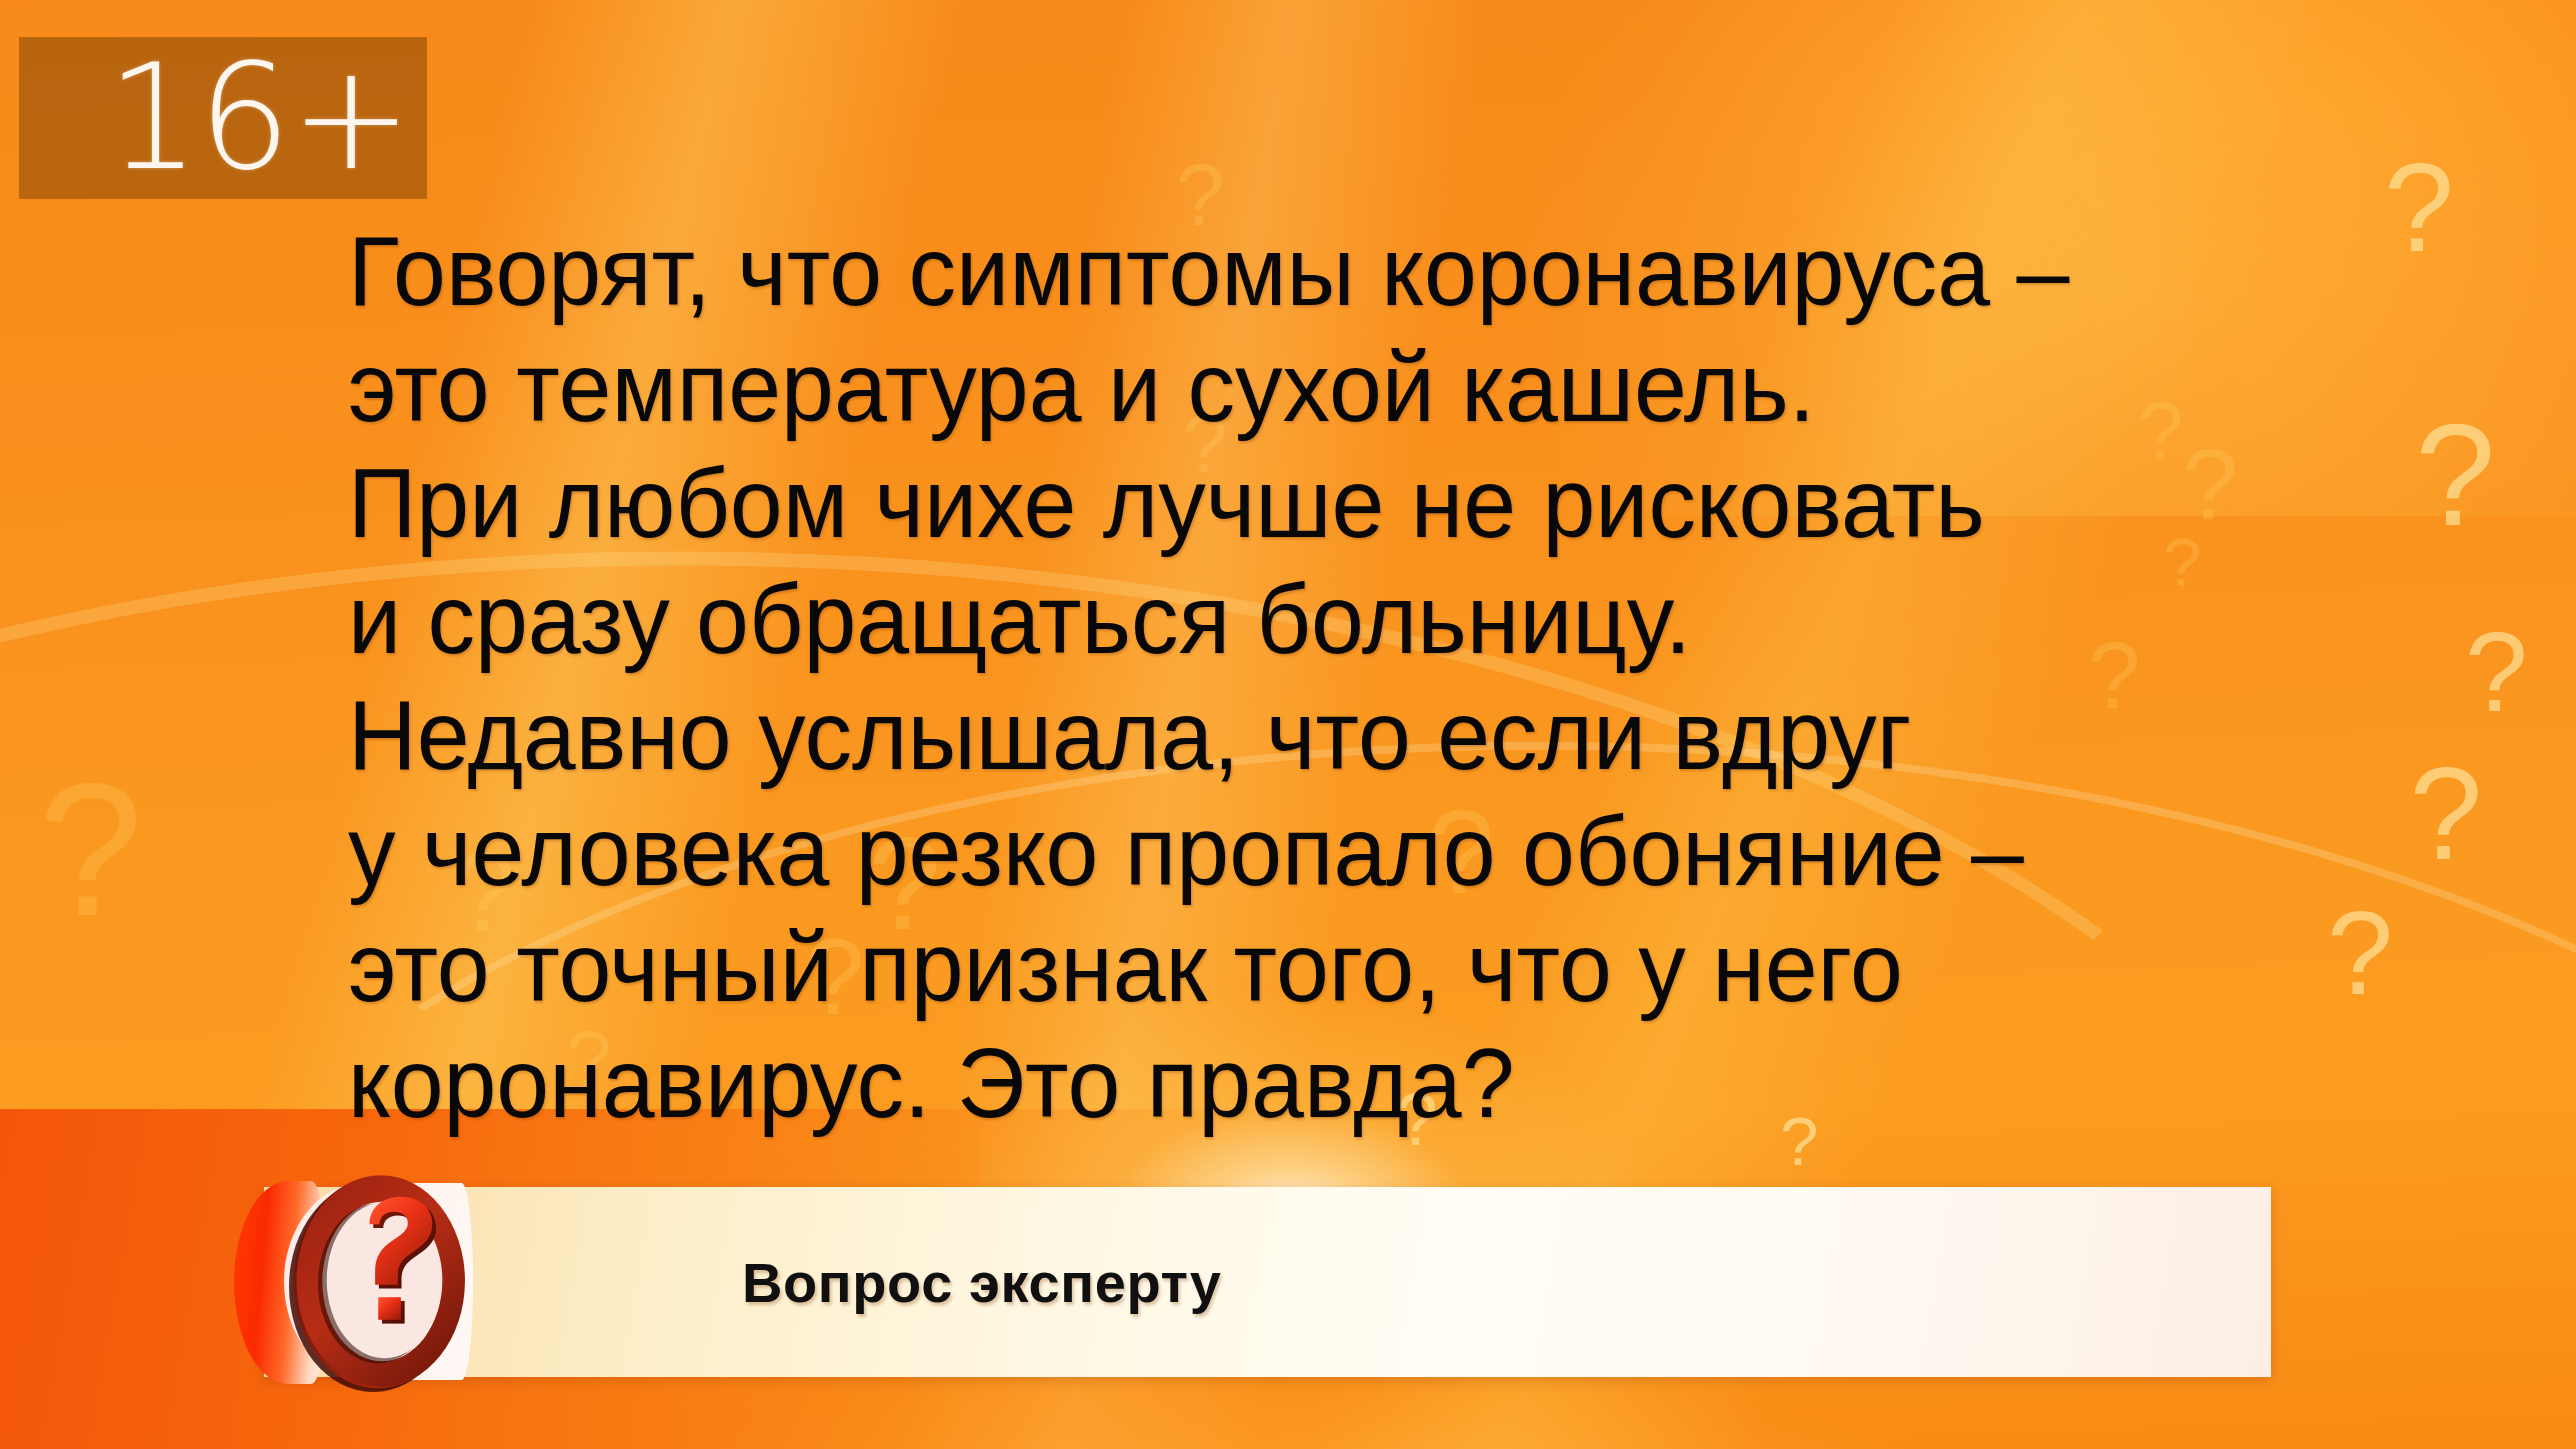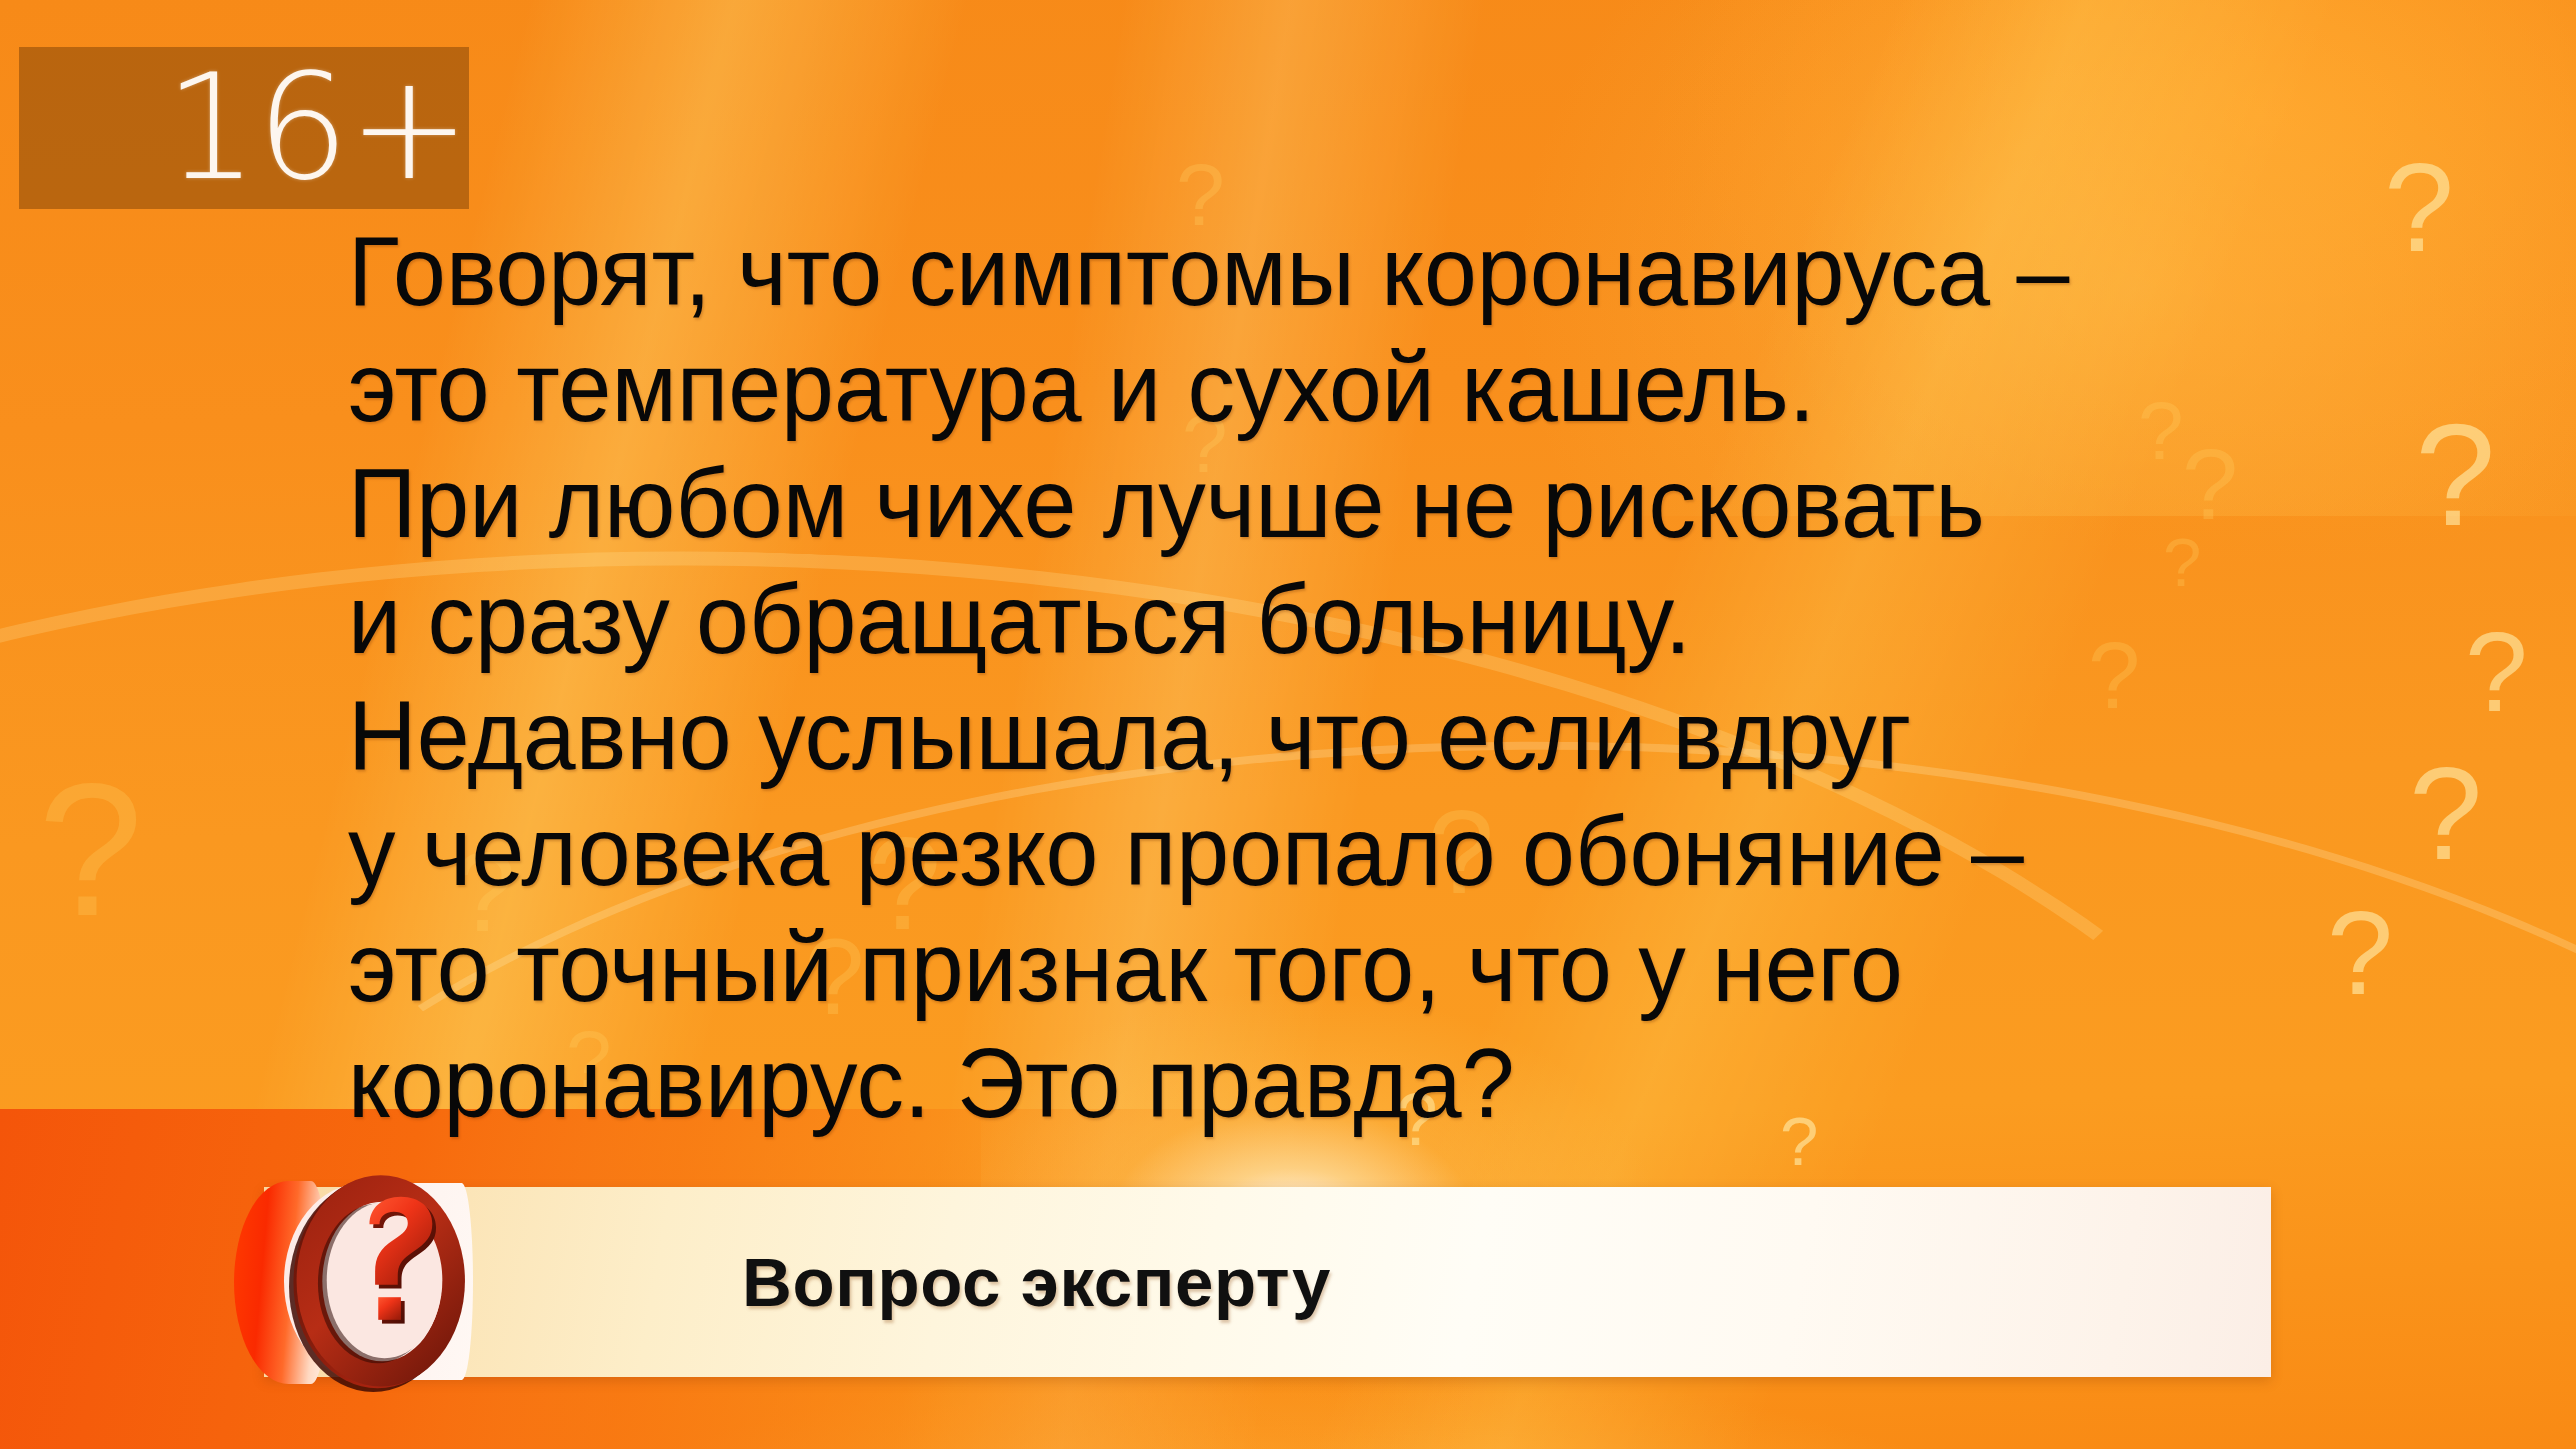--- a/index.html
+++ b/index.html
@@ -61,24 +61,24 @@
     color:rgba(255,212,110,.45);
     line-height:1;
     user-select:none;
     pointer-events:none;
   }
   .qm.soft{color:rgba(255,205,95,.30);}
   .qm.bright{color:rgba(255,236,170,.62);}
 
   
   #age-badge{
-    position:absolute;left:19px;top:47px;width:450px;height:162px;
+    position:absolute;left:19px;top:37px;width:408px;height:162px;
     background:rgba(92,44,0,.40);
     display:flex;align-items:center;justify-content:flex-end;
-    box-sizing:border-box;padding-right:0;
+    box-sizing:border-box;padding-right:16px;
   }
   #age-badge .label{
     font-family:"DejaVu Sans", sans-serif;
     font-weight:300;
     font-size:146px;
     line-height:.86;
     color:#fdf6ef;
     letter-spacing:-1.3px;
     text-shadow:0 0 3.8px rgba(255,255,255,.35);
   }
@@ -125,21 +125,21 @@
   #banner-left-white{
     position:absolute;left:20px;top:-3.8px;width:189px;height:197px;
     border-radius:42% 6% 6% 42% / 50% 50% 50% 50%;
     background:linear-gradient(98deg,#fdeae6 0%, #fdf2ee 45%, #fff8f4 100%);
   }
   #banner-title{
     position:absolute;left:478px;top:0;height:190px;
     display:flex;align-items:center;
     font-family:"Liberation Sans", sans-serif;
     font-weight:700;
-    font-size:69px;
+    font-size:56px;
     color:#101010;
     letter-spacing:0.6px;
     text-shadow:1.9px 2.5px 3.1px rgba(140,70,10,.30);
   }
 
   
   #brand-logo{
     position:absolute;left:11.3px;top:-22.6px;width:204px;height:235px;
   }
   #brand-logo svg{display:block;width:100%;height:100%;}

